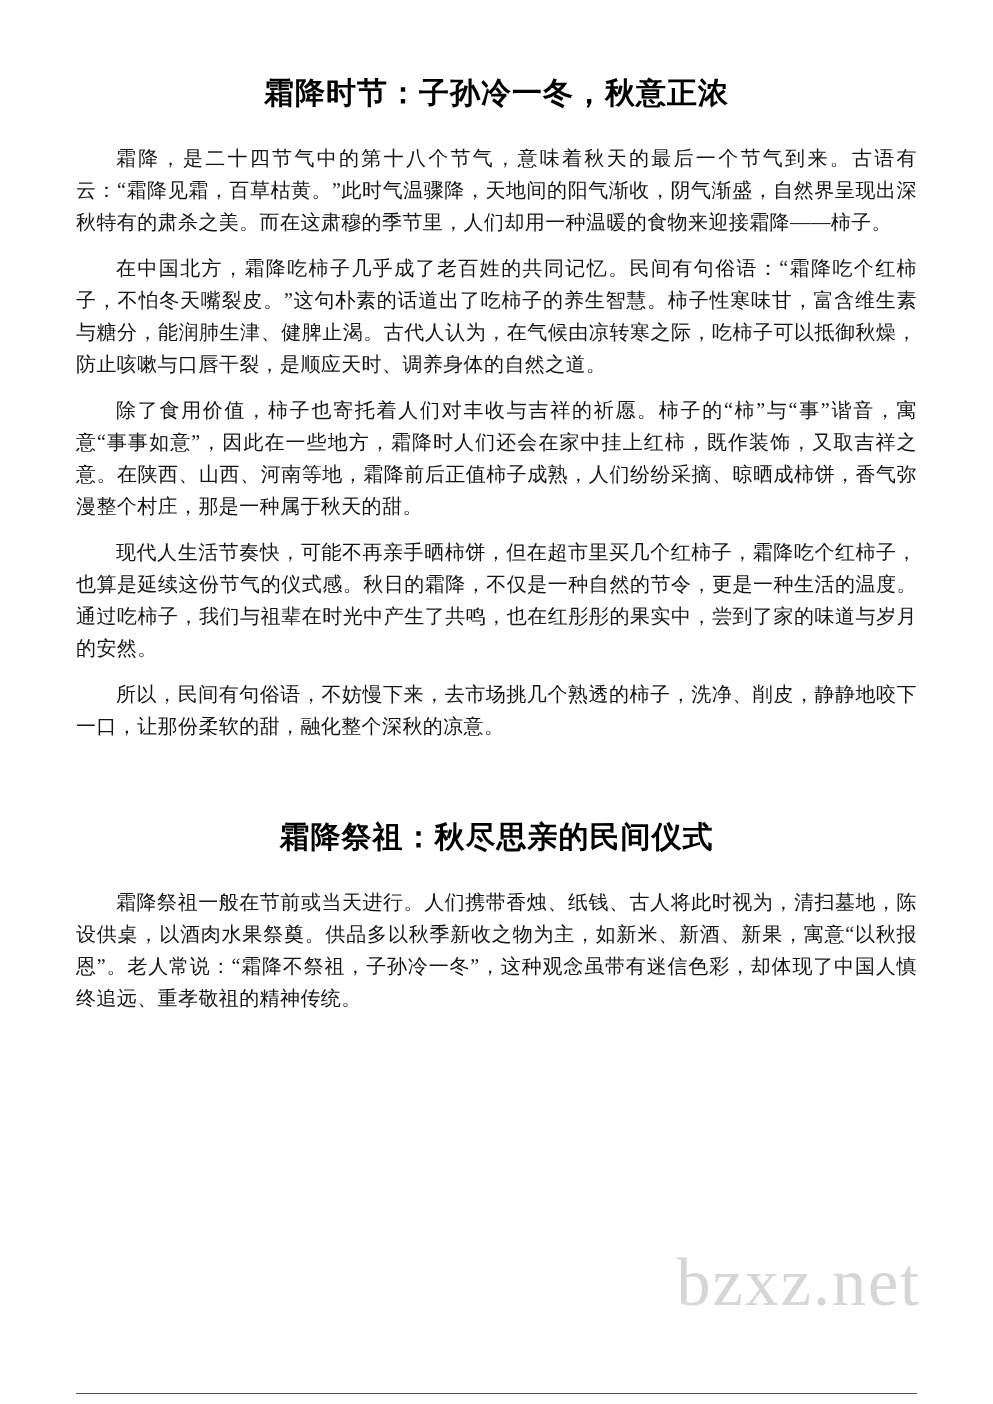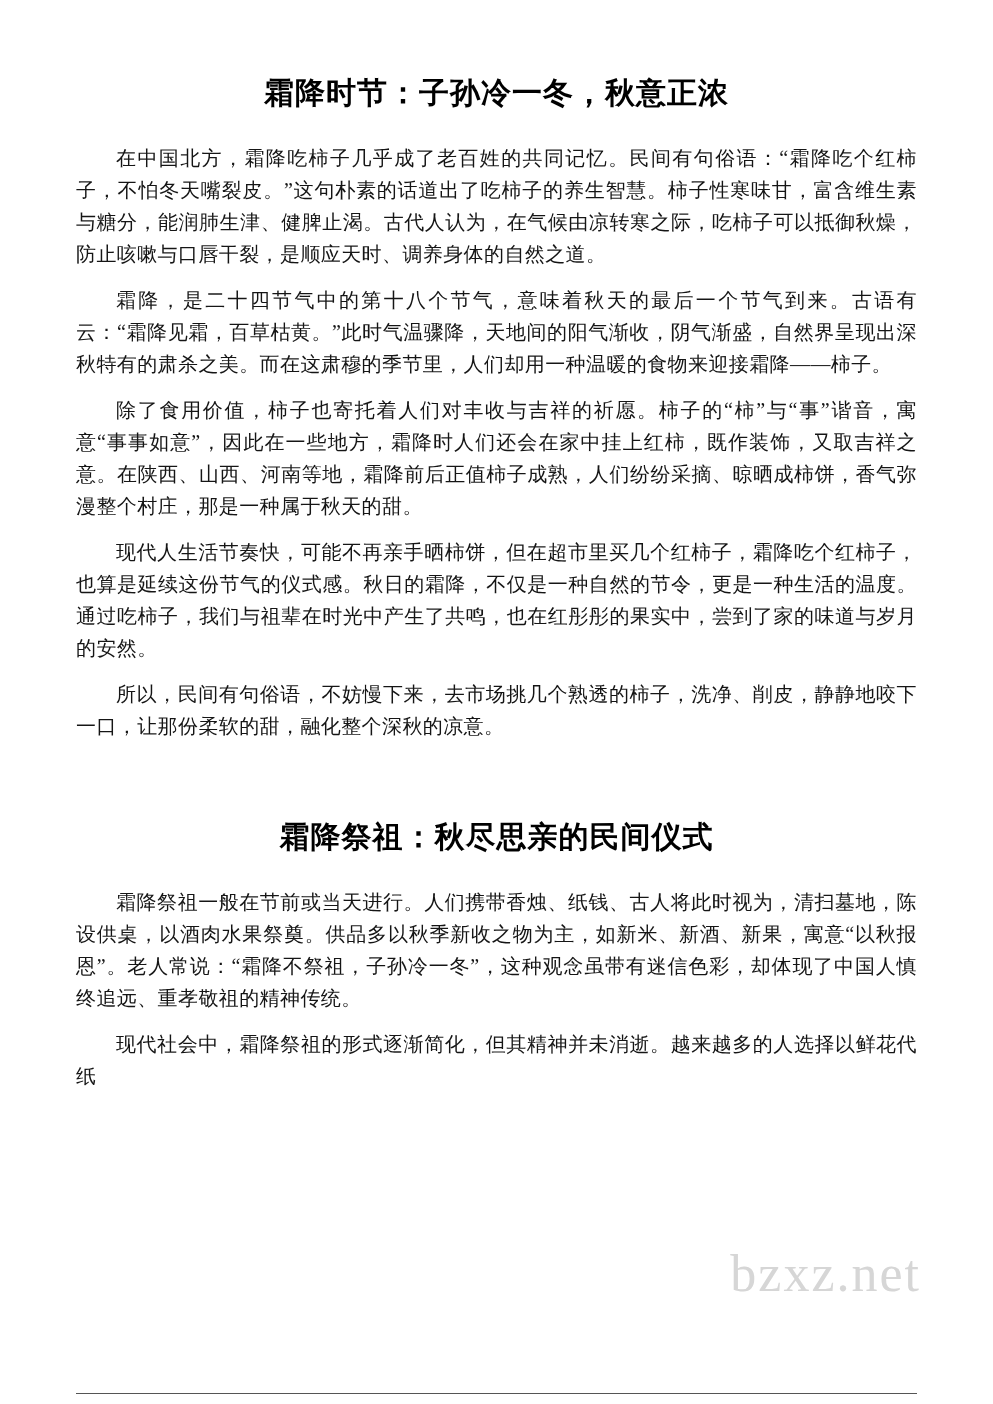--- a/index.html
+++ b/index.html
@@ -41,21 +41,21 @@
     letter-spacing: 0.4px;
   }
   .article-second {
     margin-top: 76px;
   }
   .watermark {
     position: absolute;
     right: 72px;
     top: 1248px;
     z-index: 0;
-    font-size: 52px;
+    font-size: 68px;
     line-height: 1;
     color: #d6d6d6;
     letter-spacing: 2px;
     font-family: "Liberation Serif", "DejaVu Serif", serif;
     pointer-events: none;
     user-select: none;
   }
   .footer {
     position: absolute;
     left: 76px;
@@ -77,31 +77,30 @@
 <body>
 
 <div class="page">
 
   <div class="watermark">bzxz.net</div>
 
   <div class="content">
 
     <article class="article article-first">
       <h1 class="article-title">霜降时节：子孙冷一冬，秋意正浓</h1>
+      <p>霜降，是二十四节气中的第十八个节气，意味着秋天的最后一个节气到来。古语有云：“霜降见霜，百草枯黄。”此时气温骤降，天地间的阳气渐收，阴气渐盛，自然界呈现出深秋特有的肃杀之美。而在这肃穆的季节里，人们却用一种温暖的食物来迎接霜降——柿子。</p>
       <p>在中国北方，霜降吃柿子几乎成了老百姓的共同记忆。民间有句俗语：“霜降吃个红柿子，不怕冬天嘴裂皮。”这句朴素的话道出了吃柿子的养生智慧。柿子性寒味甘，富含维生素与糖分，能润肺生津、健脾止渴。古代人认为，在气候由凉转寒之际，吃柿子可以抵御秋燥，防止咳嗽与口唇干裂，是顺应天时、调养身体的自然之道。</p>
-      <p>霜降，是二十四节气中的第十八个节气，意味着秋天的最后一个节气到来。古语有云：“霜降见霜，百草枯黄。”此时气温骤降，天地间的阳气渐收，阴气渐盛，自然界呈现出深秋特有的肃杀之美。而在这肃穆的季节里，人们却用一种温暖的食物来迎接霜降——柿子。</p>
       <p>除了食用价值，柿子也寄托着人们对丰收与吉祥的祈愿。柿子的“柿”与“事”谐音，寓意“事事如意”，因此在一些地方，霜降时人们还会在家中挂上红柿，既作装饰，又取吉祥之意。在陕西、山西、河南等地，霜降前后正值柿子成熟，人们纷纷采摘、晾晒成柿饼，香气弥漫整个村庄，那是一种属于秋天的甜。</p>
       <p>现代人生活节奏快，可能不再亲手晒柿饼，但在超市里买几个红柿子，霜降吃个红柿子，也算是延续这份节气的仪式感。秋日的霜降，不仅是一种自然的节令，更是一种生活的温度。通过吃柿子，我们与祖辈在时光中产生了共鸣，也在红彤彤的果实中，尝到了家的味道与岁月的安然。</p>
       <p>所以，民间有句俗语，不妨慢下来，去市场挑几个熟透的柿子，洗净、削皮，静静地咬下一口，让那份柔软的甜，融化整个深秋的凉意。</p>
     </article>
 
     <article class="article article-second">
       <h1 class="article-title">霜降祭祖：秋尽思亲的民间仪式</h1>
       <p>霜降祭祖一般在节前或当天进行。人们携带香烛、纸钱、古人将此时视为，清扫墓地，陈设供桌，以酒肉水果祭奠。供品多以秋季新收之物为主，如新米、新酒、新果，寓意“以秋报恩”。老人常说：“霜降不祭祖，子孙冷一冬”，这种观念虽带有迷信色彩，却体现了中国人慎终追远、重孝敬祖的精神传统。</p>
-      <p>现代社会中，霜降祭祖的形式逐渐简化，但其精神并未消逝。越来越多的人选择以鲜花代纸</p>
     </article>
 
   </div>
 
   <div class="footer">
     <span class="footer-url">www.bzxz.net</span>
   </div>
 
 </div>
 

